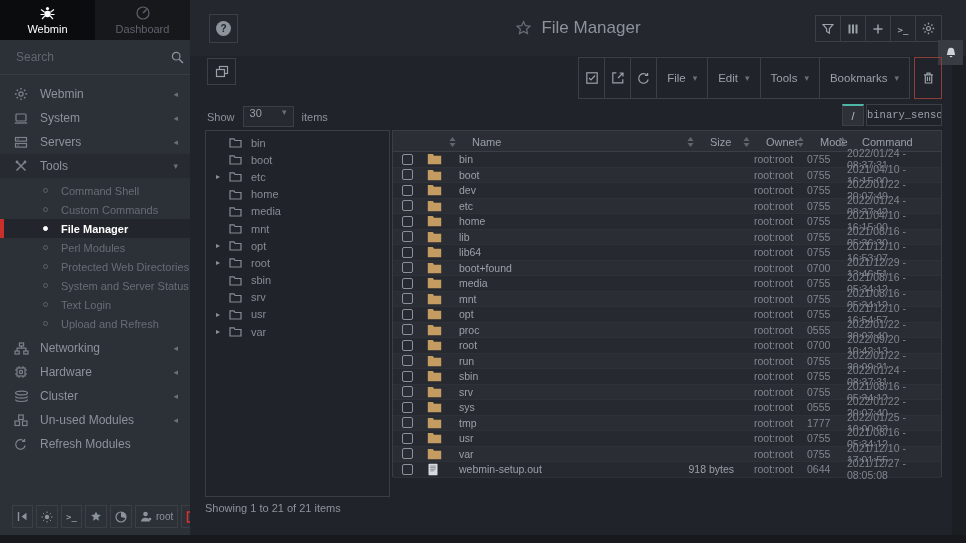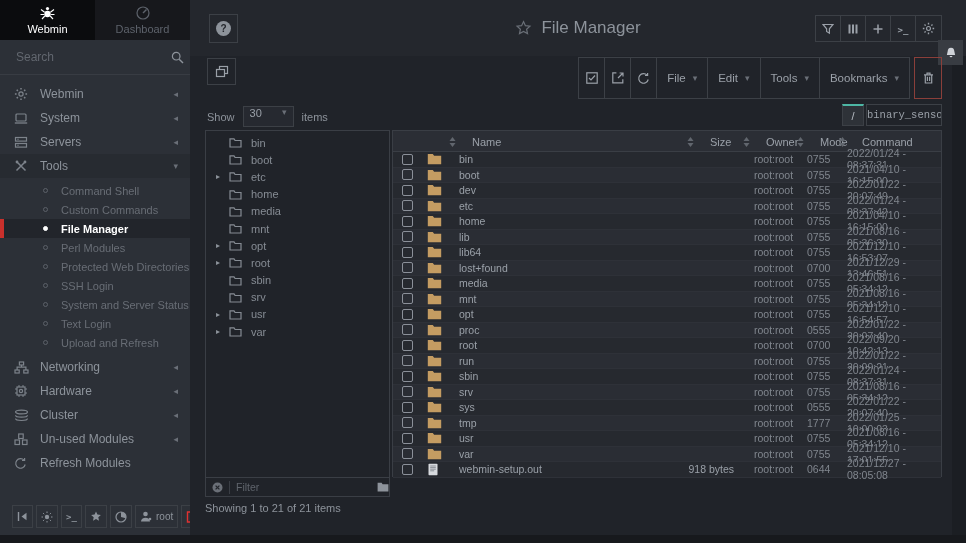--- a/index.html
+++ b/index.html
@@ -202,24 +202,20 @@
         <div class="nav-child">
           <span class="bullet"></span>
           <span>Perl Modules</span>
         </div>
         <div class="nav-child">
           <span class="bullet"></span>
           <span>Protected Web Directories</span>
         </div>
         <div class="nav-child">
           <span class="bullet"></span>
-          <span>SSH Login</span>
-        </div>
-        <div class="nav-child">
-          <span class="bullet"></span>
           <span>System and Server Status</span>
         </div>
         <div class="nav-child">
           <span class="bullet"></span>
           <span>Text Login</span>
         </div>
         <div class="nav-child">
           <span class="bullet"></span>
           <span>Upload and Refresh</span>
         </div>
@@ -582,34 +578,20 @@
         <div class="tree-row">
           <span class="tree-caret">▸</span>
           <span class="ic ">
             <svg width="13" height="11" viewBox="0 0 13 11">
               <path d="M1 10V1.8h4l1.1 1.7H12V10Z" stroke="currentColor" fill="none" stroke-width="1.2"></path>
             </svg>
           </span>
           <span class="tree-label">var</span>
         </div>
       </div>
-    <div class="tree-filter">
-      <span class="ic tf-clear">
-          <svg width="11" height="11" viewBox="0 0 11 11">
-            <circle cx="5.5" cy="5.5" r="5" fill="#6a6f77"></circle>
-            <path d="M3.6 3.6 7.4 7.4M7.4 3.6 3.6 7.4" stroke="#22252b" stroke-width="1.3"></path>
-          </svg>
-        </span>
-      <input placeholder="Filter" style="">
-      <span class="ic tf-folder">
-          <svg width="12" height="10" viewBox="0 0 12 10">
-            <path d="M.6 9.4V.7h4l1 1.5h5.8v7.2Z" fill="currentColor"></path>
-          </svg>
-        </span>
-    </div>
   </div>
 
   <div class="table-panel">
     <div class="thead">
         <div class="th" style="left: 56px;">
           <span class="sort">
             <svg width="7" height="10" viewBox="0 0 7 10">
               <path d="M3.5 0 6.5 4H.5Z" fill="currentColor"></path>
               <path d="M3.5 10 6.5 6H.5Z" fill="currentColor"></path>
             </svg>
@@ -777,21 +759,21 @@
           <span class="cell c-cb">
             <span class="cb"></span>
           </span>
           <span class="cell c-ic">
             <span class="ic ">
               <svg width="15" height="12" viewBox="0 0 15 12">
                 <path d="M.8 11.3V.9h5l1.3 1.9h7.1v8.5Z" fill="#c49c62"></path>
               </svg>
             </span>
           </span>
-          <span class="cell c-name">lost+found</span>
+          <span class="cell c-name">boot+found</span>
           <span class="cell c-size"></span>
           <span class="cell c-owner">root:root</span>
           <span class="cell c-mode">0700</span>
           <span class="cell c-mod">2021/12/29 - 13:46:51</span>
         </div>
         <div class="trow">
           <span class="cell c-cb">
             <span class="cb"></span>
           </span>
           <span class="cell c-ic">

